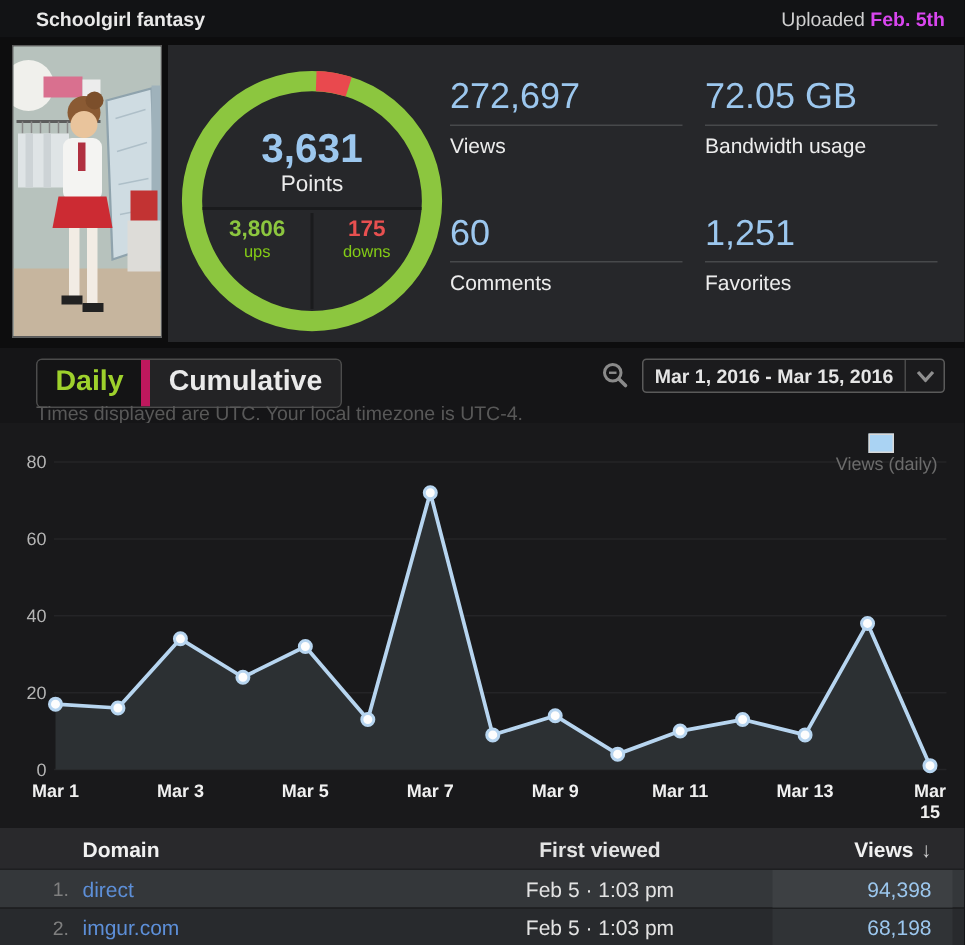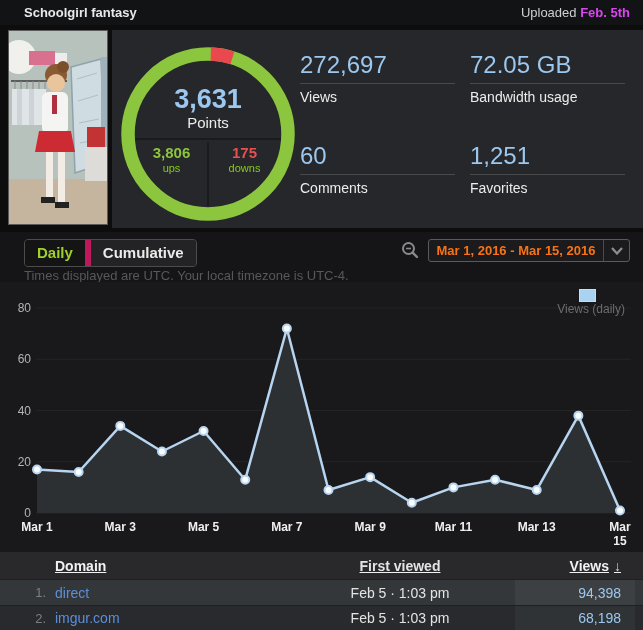--- a/index.html
+++ b/index.html
@@ -54,50 +54,50 @@
   .stat-value { font-size: 24px; line-height: 26px; font-weight: normal; color: #9cc7ee; }
   .stat-rule { border-bottom: 1px solid #47494b; margin: 5px 0 5px; width: 155px; }
   .stat-label { font-size: 14px; color: #ececec; }
   
   .controls { height: 50px; background: #151517; position: relative; }
   .tabgroup {
     position: absolute; left: 24px; top: 7px; display: inline-flex;
     border: 1px solid #4c4c4c; border-radius: 4px; overflow: hidden; background: #232325;
   }
   .tab {
-    font-family: "Liberation Sans", sans-serif; font-size: 15px; font-weight: bold;
+    font-family: "Liberation Sans", sans-serif; font-size: 19px; font-weight: bold;
     padding: 4px 12px 5px; border: none; cursor: pointer; background: #232325; color: #eaeaea;
   }
   .tab.active { background: #141415; color: #9ed12c; }
   .tab + .tab { border-left: 6px solid #be185d; }
   .zoom-btn { position: absolute; left: 400px; top: 240px; top: 8px; left: 400px; cursor: pointer; background: none; border: none; }
   .daterange {
     position: absolute; left: 428px; top: 7px; width: 202px; height: 23px;
     border: 1px solid #5a5a5a; border-radius: 3px; background: #1b1b1d;
     display: flex; align-items: center; cursor: pointer;
   }
   .daterange .dr-text {
-    flex: 1; text-align: center; font-size: 13px; font-weight: bold; color: #f97316;
+    flex: 1; text-align: center; font-size: 13px; font-weight: bold; color: #e5e5e5;
   }
   .daterange .dr-chev {
     width: 26px; align-self: stretch; border-left: 1px solid #4a4a4a;
     display: flex; align-items: center; justify-content: center;
   }
   .tznote { position: absolute; left: 24px; top: 36px; font-size: 13px; color: #585858; }
   
   .chartsec { height: 270px; background: #19191b; position: relative; }
   .legend {
     position: absolute; top: 7px; right: 18px; display: flex; align-items: center; z-index: 2; flex-direction: column;
   }
   .legend-swatch { width: 17px; height: 13px; border: 1px solid #d8d8d8; margin-right: 8px; }
   .legend-label { font-size: 12px; color: #6c6c6c; }
   
   .tablesec { height: 78px; background: #121214; }
   .trow { display: flex; width: 643px; }
-  .thead { height: 27px; background: #29292c; font-weight: bold; font-size: 14px; color: #f1f1f1; text-decoration: underline; }
+  .thead { height: 27px; background: #29292c; font-weight: bold; font-size: 14px; color: #f1f1f1; }
   .r1 { height: 26px; background: #34373a; border-top: 1px solid #1e1f21; }
   .r2 { height: 25px; background: #282a2d; border-top: 1px solid #1e1f21; }
   .c-rank { width: 55px; text-align: right; padding-right: 9px; color: #7f7f7f; font-size: 13px; }
   .c-domain { width: 230px; text-align: left; }
   .c-first { width: 230px; color: #e3e3e3; font-size: 14px; }
   .c-views { width: 120px; text-align: right; padding-right: 14px; font-size: 14px; color: #9cc7ee; }
   .trow > div { display: flex; align-items: center; }
   .c-rank { justify-content: flex-end; }
   .c-first { justify-content: center; }
   .c-views { justify-content: flex-end; }

